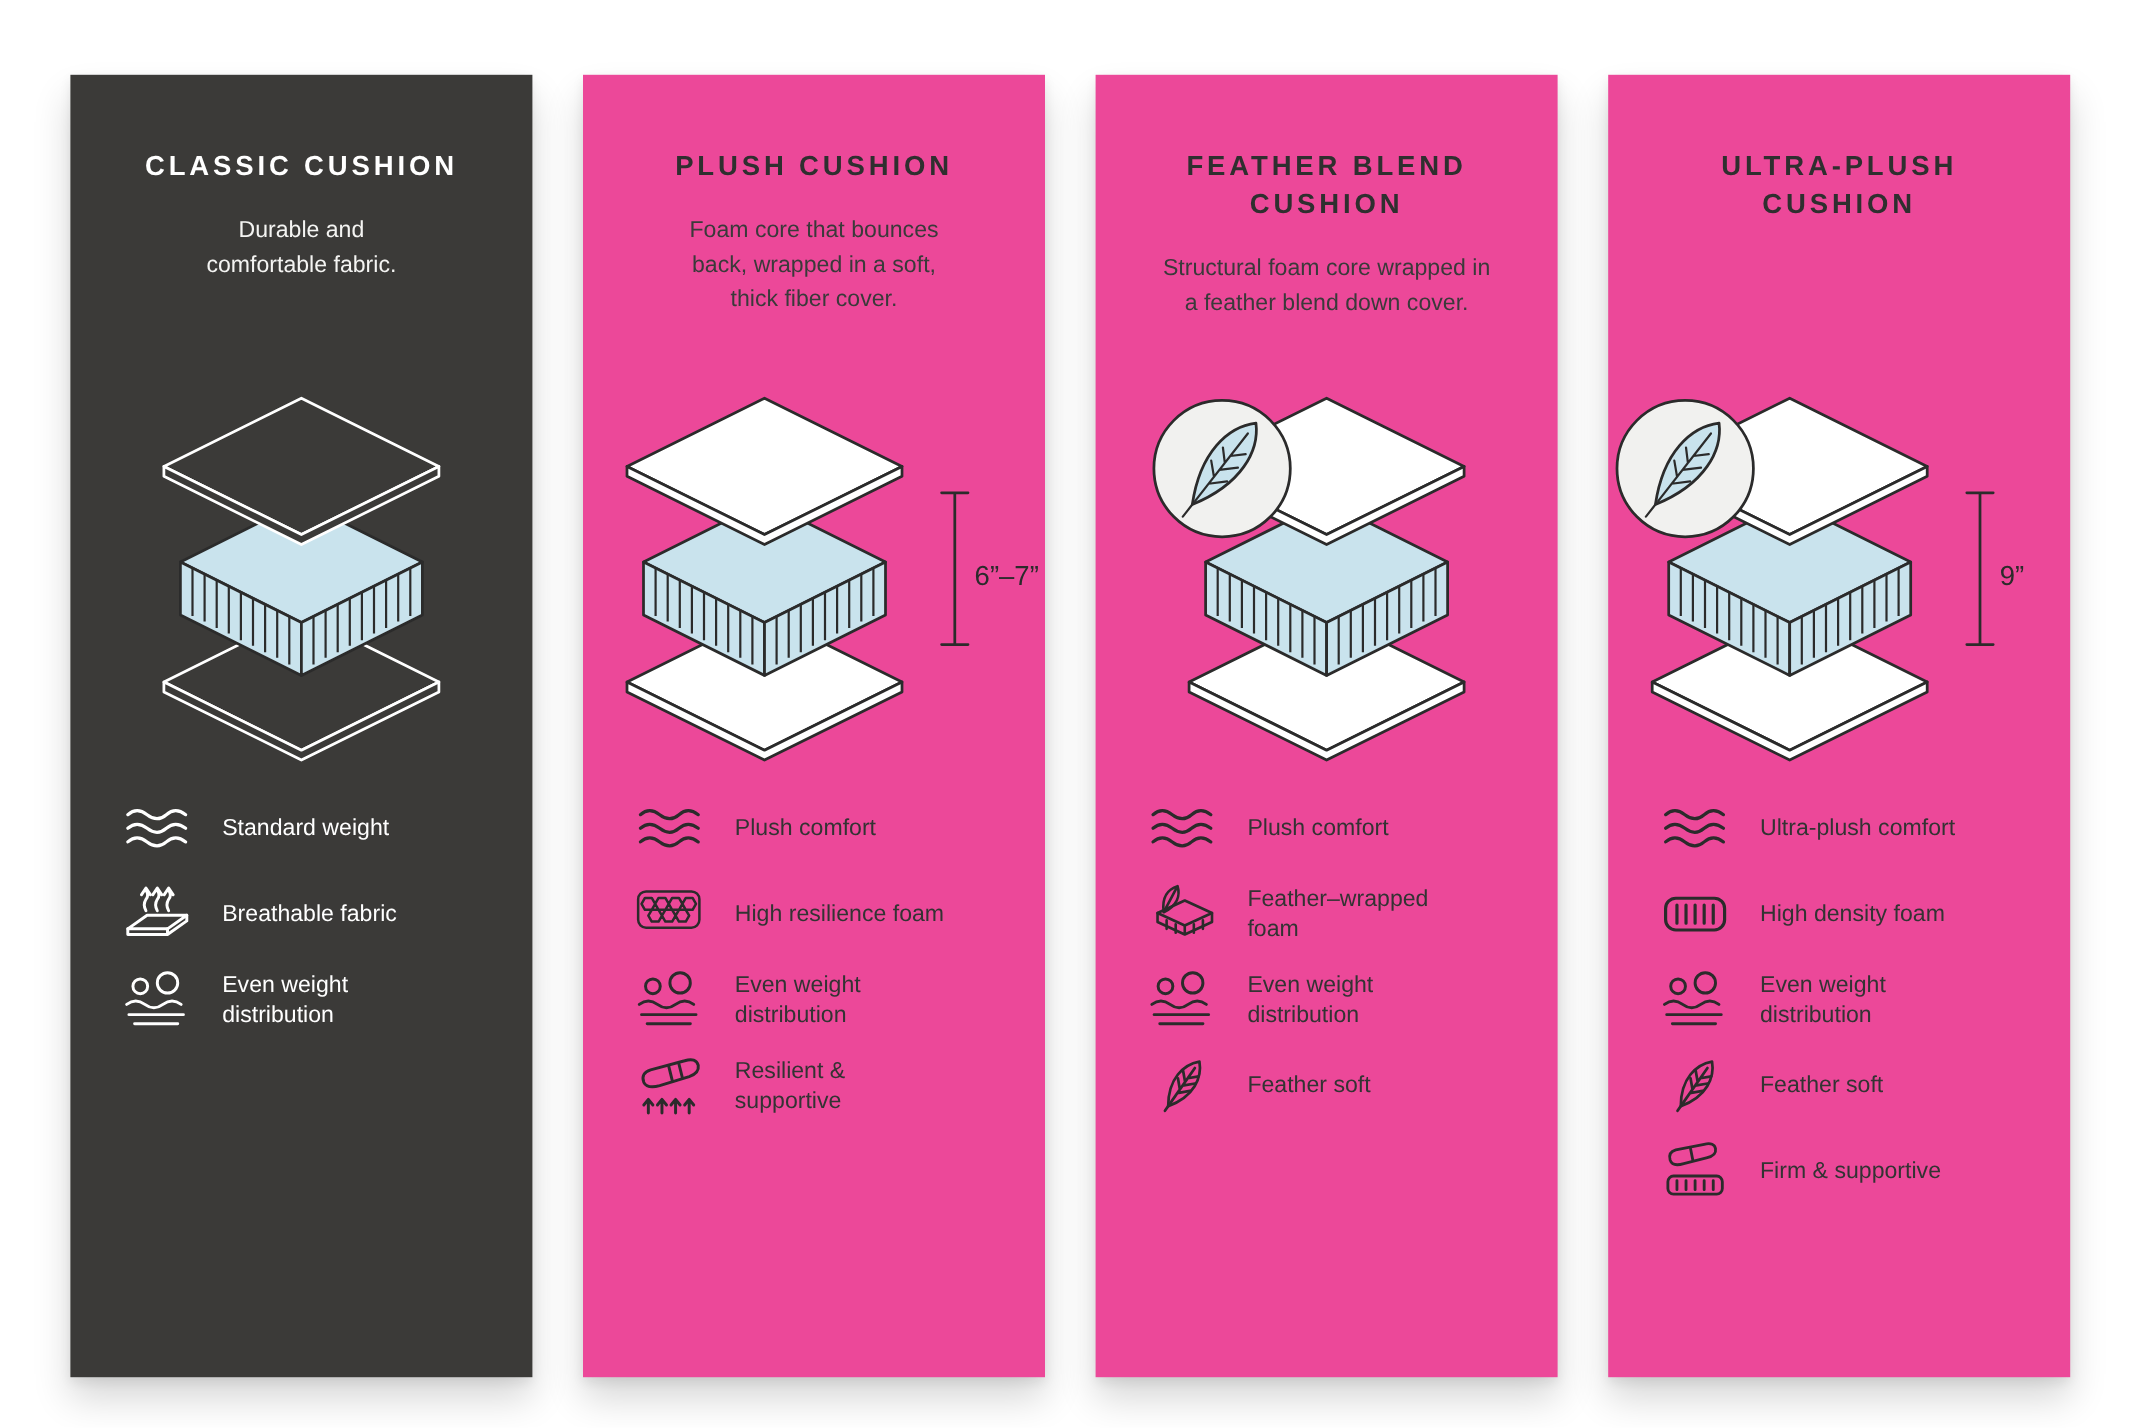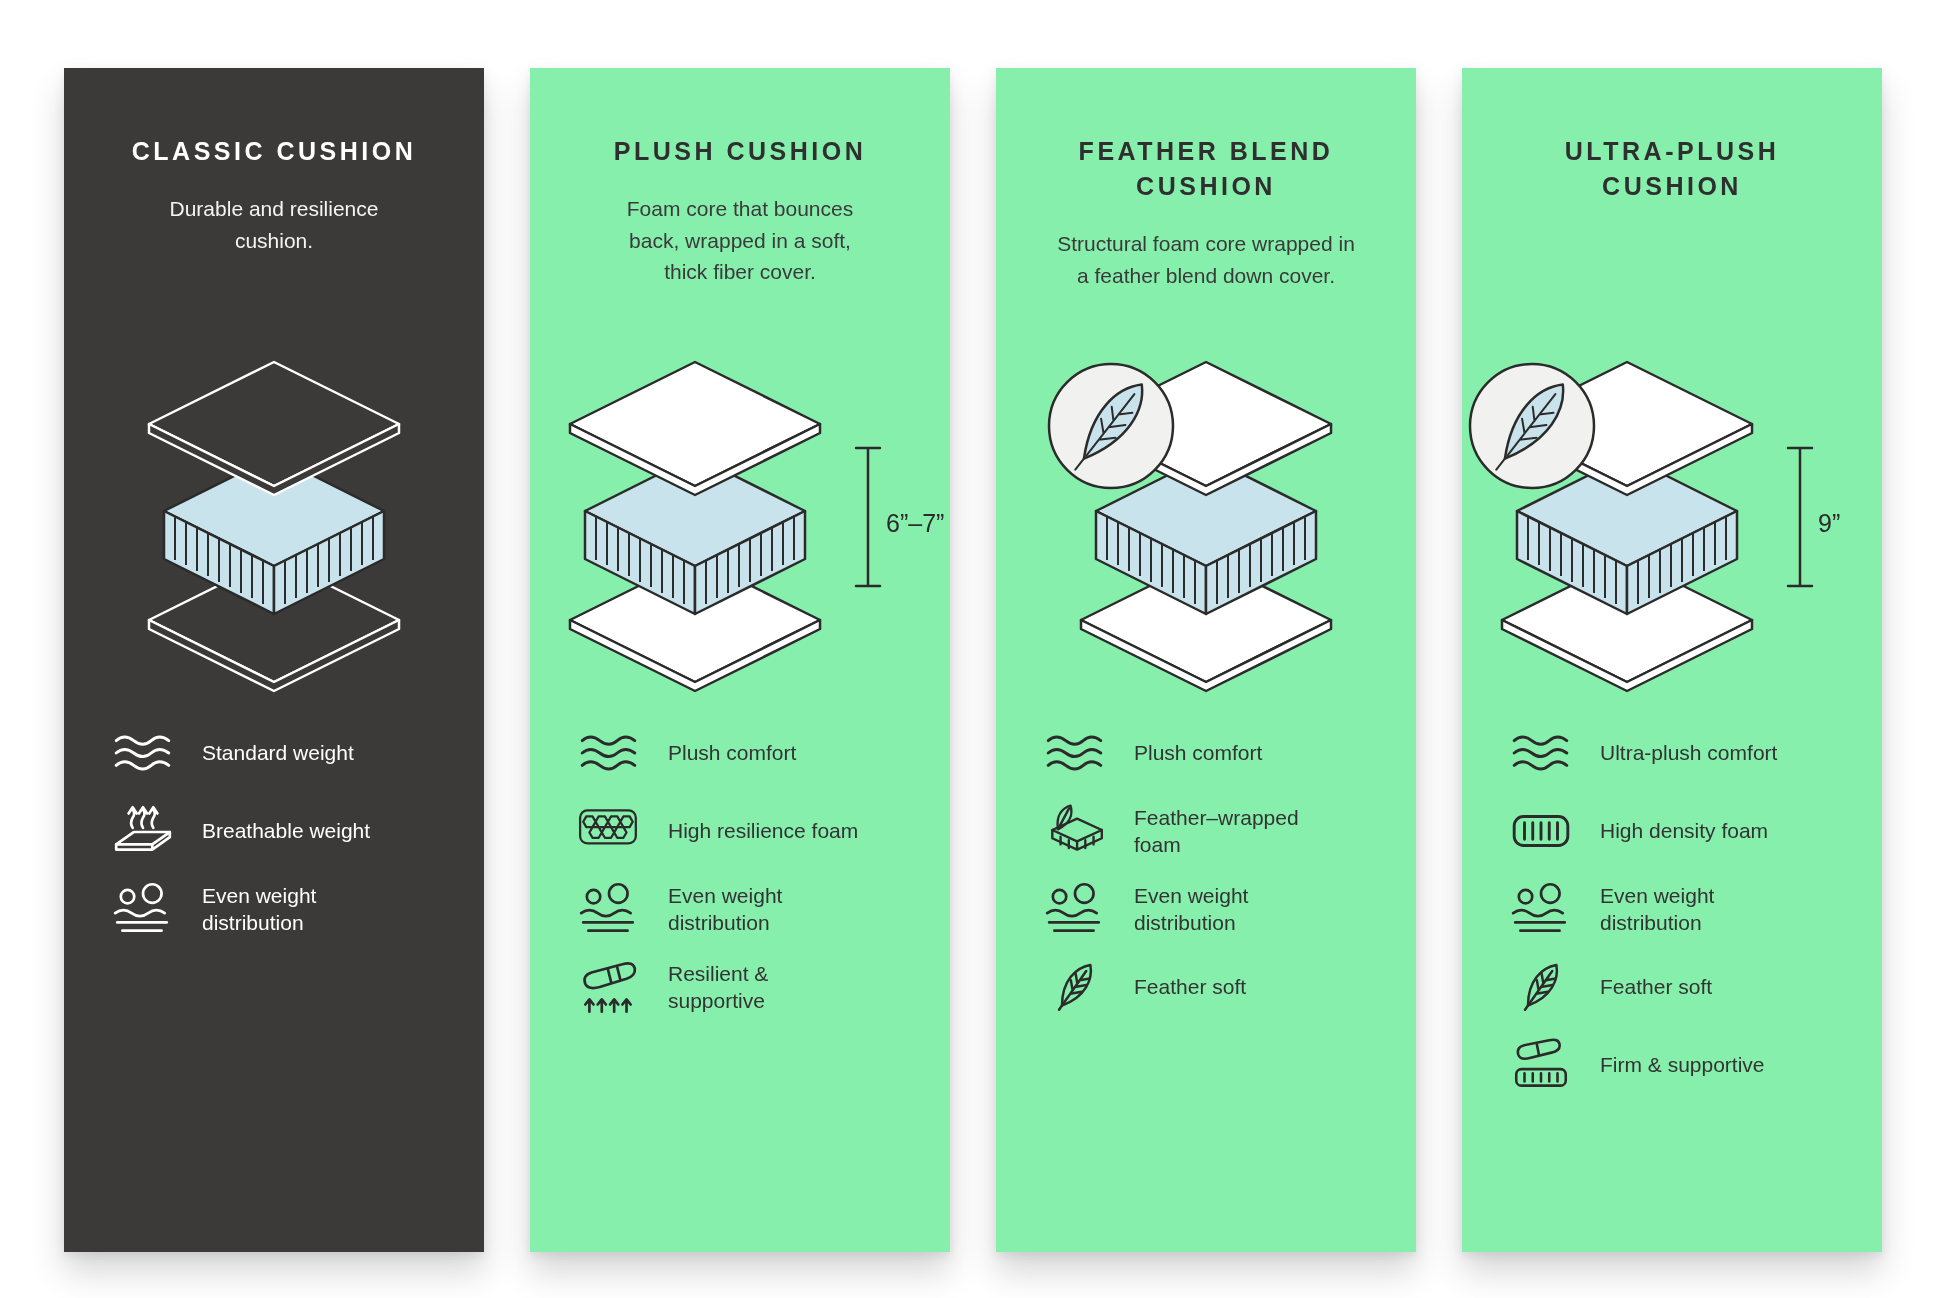--- a/index.html
+++ b/index.html
@@ -4,21 +4,21 @@
 <style>
   * { box-sizing: border-box; margin: 0; padding: 0; }
   html, body { background: #ffffff; }
   body {
     width: 1946px; height: 1298px; overflow: hidden;
     font-family: "Liberation Sans", "DejaVu Sans", sans-serif;
     color: #333;
   }
   .panel { display: flex; justify-content: center; gap: 46px; padding-top: 68px; }
   .card {
-    width: 420px; height: 1184px; background: #86efac;
+    width: 420px; height: 1184px; background: #ec4899;
     box-shadow: 0 20px 32px rgba(0,0,0,.16), 0 4px 10px rgba(0,0,0,.08);
   }
   .card.dark { background: #3b3a38; color: #fff; }
 
   .header { height: 232px; padding: 66px 28px 0; text-align: center; }
   .title {
     font-size: 25px; font-weight: bold; letter-spacing: 3.5px;
     line-height: 1.4; color: #2f2f2f;
   }
   .card.dark .title { color: #ffffff; }
@@ -111,21 +111,21 @@
       <path d="M16,36 L16,44 M24,36 L24,44 M32,36 L32,44 M40,36 L40,44 M48,36 L48,44"></path>
     </g>
   </defs>
 </svg>
 
 <div class="panel">
 
   <section class="card dark">
     <div class="header">
       <h2 class="title">CLASSIC CUSHION</h2>
-      <p class="desc">Durable and resilience cushion.</p>
+      <p class="desc">Durable and comfortable fabric.</p>
     </div>
     <div class="illus">
       <svg class="cushion" width="330" height="348" viewBox="30 0 330 348">
         <g>
           <path class="plate" d="M195,206 L320,268 L195,330 L70,268 Z"></path>
           <path class="plate" d="M70,268 L195,330 L320,268 L320,277 L195,339 L70,277 Z"></path>
         </g>
         <g>
           <path class="foam" d="M195,104 L305,159 L195,214 L85,159 Z"></path>
           <path class="foam" d="M85,159 L195,214 L195,262 L85,207 Z"></path>
@@ -146,21 +146,21 @@
             </svg>
           </span>
         <span class="flabel">Standard weight</span>
       </div>
       <div class="frow">
         <span class="ficon">
             <svg class="fi" width="66" height="58" viewBox="0 0 64 56">
               <use href="#i-breathable"></use>
             </svg>
           </span>
-        <span class="flabel">Breathable weight</span>
+        <span class="flabel">Breathable fabric</span>
       </div>
       <div class="frow">
         <span class="ficon">
             <svg class="fi" width="66" height="58" viewBox="0 0 64 56">
               <use href="#i-evenweight"></use>
             </svg>
           </span>
         <span class="flabel">Even weight distribution</span>
       </div>
     </div>

